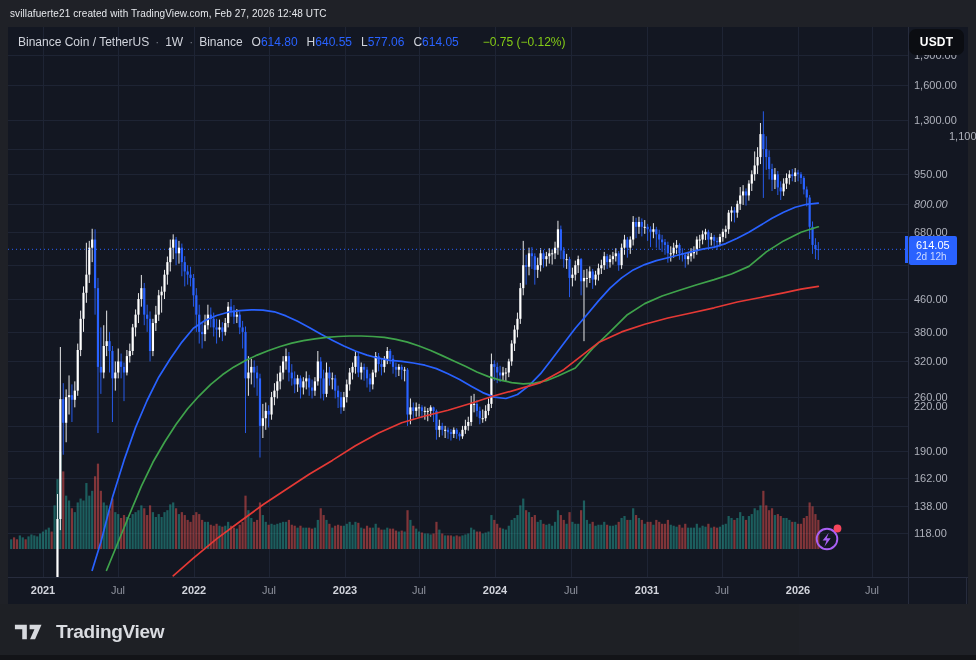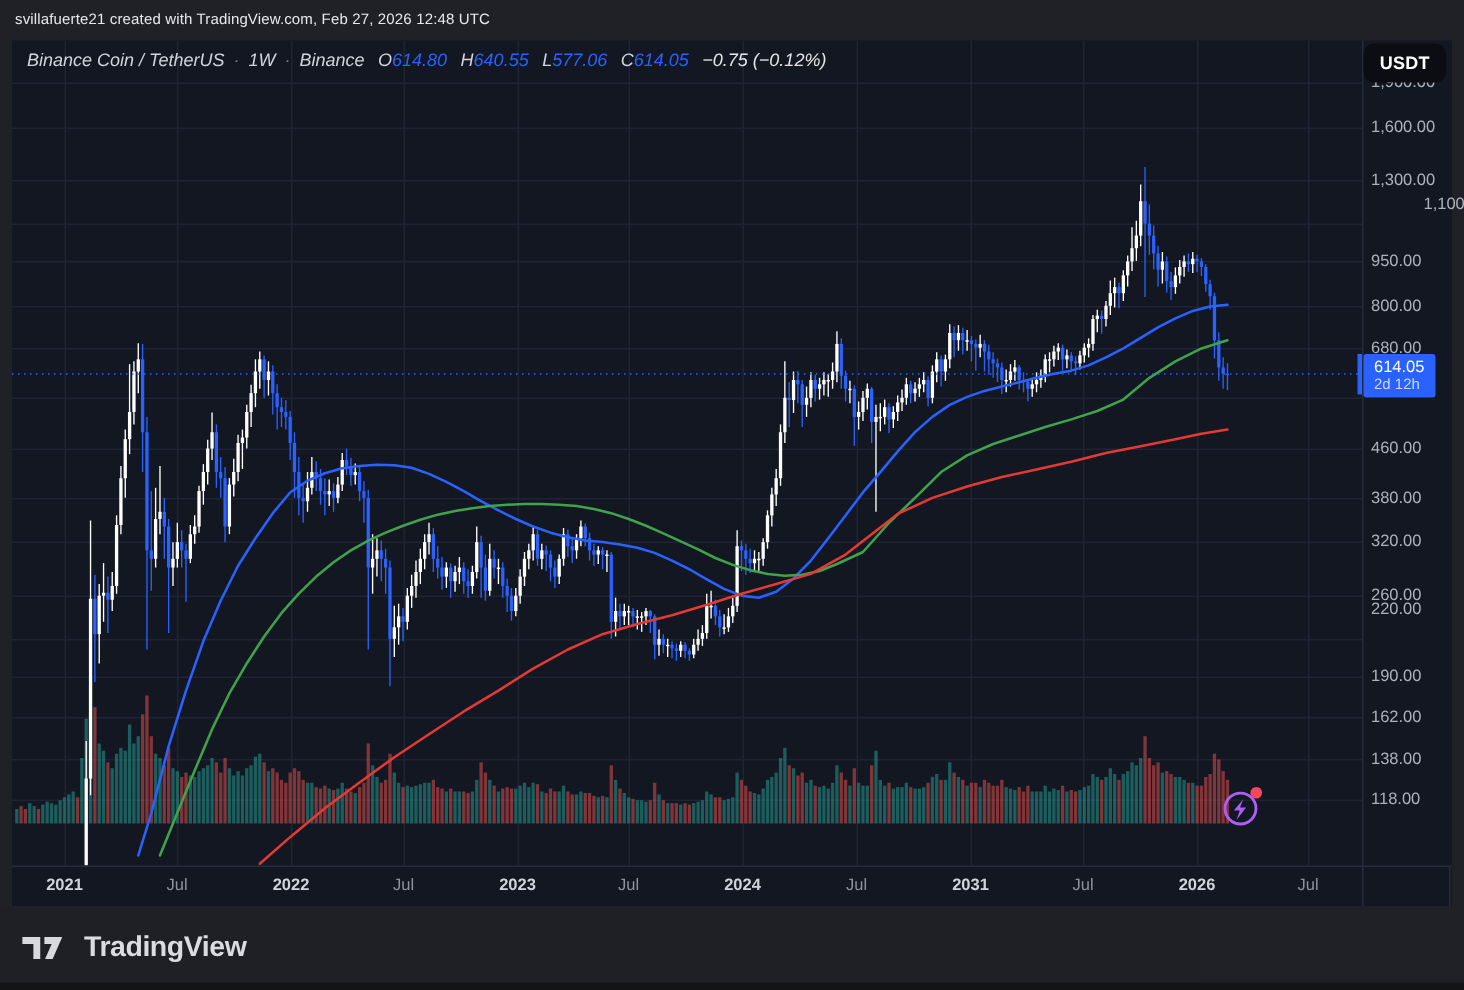--- a/index.html
+++ b/index.html
@@ -5,27 +5,27 @@
   html,body{margin:0;padding:0;background:#15171c;}
   .stage{position:relative;width:976px;height:660px;background:#1f2127;overflow:hidden;
          font-family:"Liberation Sans",sans-serif;-webkit-font-smoothing:antialiased;}
   .topbar{position:absolute;left:0;top:0;width:976px;height:27px;display:flex;align-items:center;}
   .topbar span{padding-left:10px;color:#e6e8ec;font-size:10px;letter-spacing:.1px;}
   .widget-bg{position:absolute;left:8px;top:27px;width:960px;height:577px;background:#131722;}
   svg.plot{position:absolute;left:8px;top:27px;}
   .divider-v{position:absolute;left:908px;top:27px;width:1px;height:577px;background:#272c3d;}
   .divider-v2{position:absolute;left:966px;top:578px;width:1px;height:26px;background:#272c3d;}
   .divider-h{position:absolute;left:8px;top:577px;width:960px;height:1px;background:#272c3d;}
-  .symbol-row{position:absolute;left:18px;top:33px;height:16px;display:flex;align-items:flex-start;
-              font-size:12px;color:#d1d4dc;z-index:6;white-space:nowrap;font-style:italic;}
+  .symbol-row{position:absolute;left:18px;top:33px;height:16px;display:flex;align-items:flex-end;
+              font-size:12px;color:#d1d4dc;z-index:6;white-space:nowrap;}
   .symbol-row .sep{color:#787b86;margin:0 6px;}
   .ohlc-group{margin-left:9px;}
   .ohlc-label{color:#d1d4dc;}
   .ohlc-value{color:#2962ff;}
-  .chg{color:#e5e5e5;margin-left:9px;}
+  .chg{color:#84cc16;margin-left:24px;}
   .usdt-btn{position:absolute;left:909px;top:29px;width:55px;height:26px;background:#0b0d12;
             border-radius:7px;color:#ffffff;font-size:12px;font-weight:700;display:flex;
             align-items:center;justify-content:center;z-index:7;cursor:pointer;letter-spacing:.2px;}
   .price-label{position:absolute;left:914px;font-size:11px;color:#aeb1bb;z-index:3;}
   .time-label{position:absolute;top:584px;font-size:11px;color:#8f939e;transform:translateX(-50%);z-index:3;}
   .time-label.major{color:#d2d4dc;font-weight:700;}
   .price-tag{position:absolute;left:909px;width:48px;background:#2962ff;border-radius:2px;
              color:#ffffff;padding:3px 0 3px 7px;z-index:5;box-sizing:border-box;}
   .price-tag .pt-price{font-size:11px;line-height:12px;font-weight:400;}
   .price-tag .pt-count{font-size:10px;line-height:11px;color:rgba(255,255,255,.75);}
@@ -951,21 +951,21 @@
   </div>
 
   <div class="usdt-btn">USDT</div>
 
   <div id="price-axis">
       <div class="price-label" style="top: 49px;">1,900.00</div>
       <div class="price-label" style="top: 79px;">1,600.00</div>
       <div class="price-label" style="top: 114px;">1,300.00</div>
       <div class="price-label" style="top: 130px; margin-left: 35px;">1,100.00</div>
       <div class="price-label" style="top: 168px;">950.00</div>
-      <div class="price-label" style="top: 198px;">800.00</div>
+      <div class="price-label" style="top: 198px; font-style: italic;">800.00</div>
       <div class="price-label" style="top: 226px;">680.00</div>
       <div class="price-label" style="top: 293px;">460.00</div>
       <div class="price-label" style="top: 326px;">380.00</div>
       <div class="price-label" style="top: 355px;">320.00</div>
       <div class="price-label" style="top: 391px;">260.00</div>
       <div class="price-label" style="top: 400px;">220.00</div>
       <div class="price-label" style="top: 445px;">190.00</div>
       <div class="price-label" style="top: 472px;">162.00</div>
       <div class="price-label" style="top: 500px;">138.00</div>
       <div class="price-label" style="top: 527px;">118.00</div>

